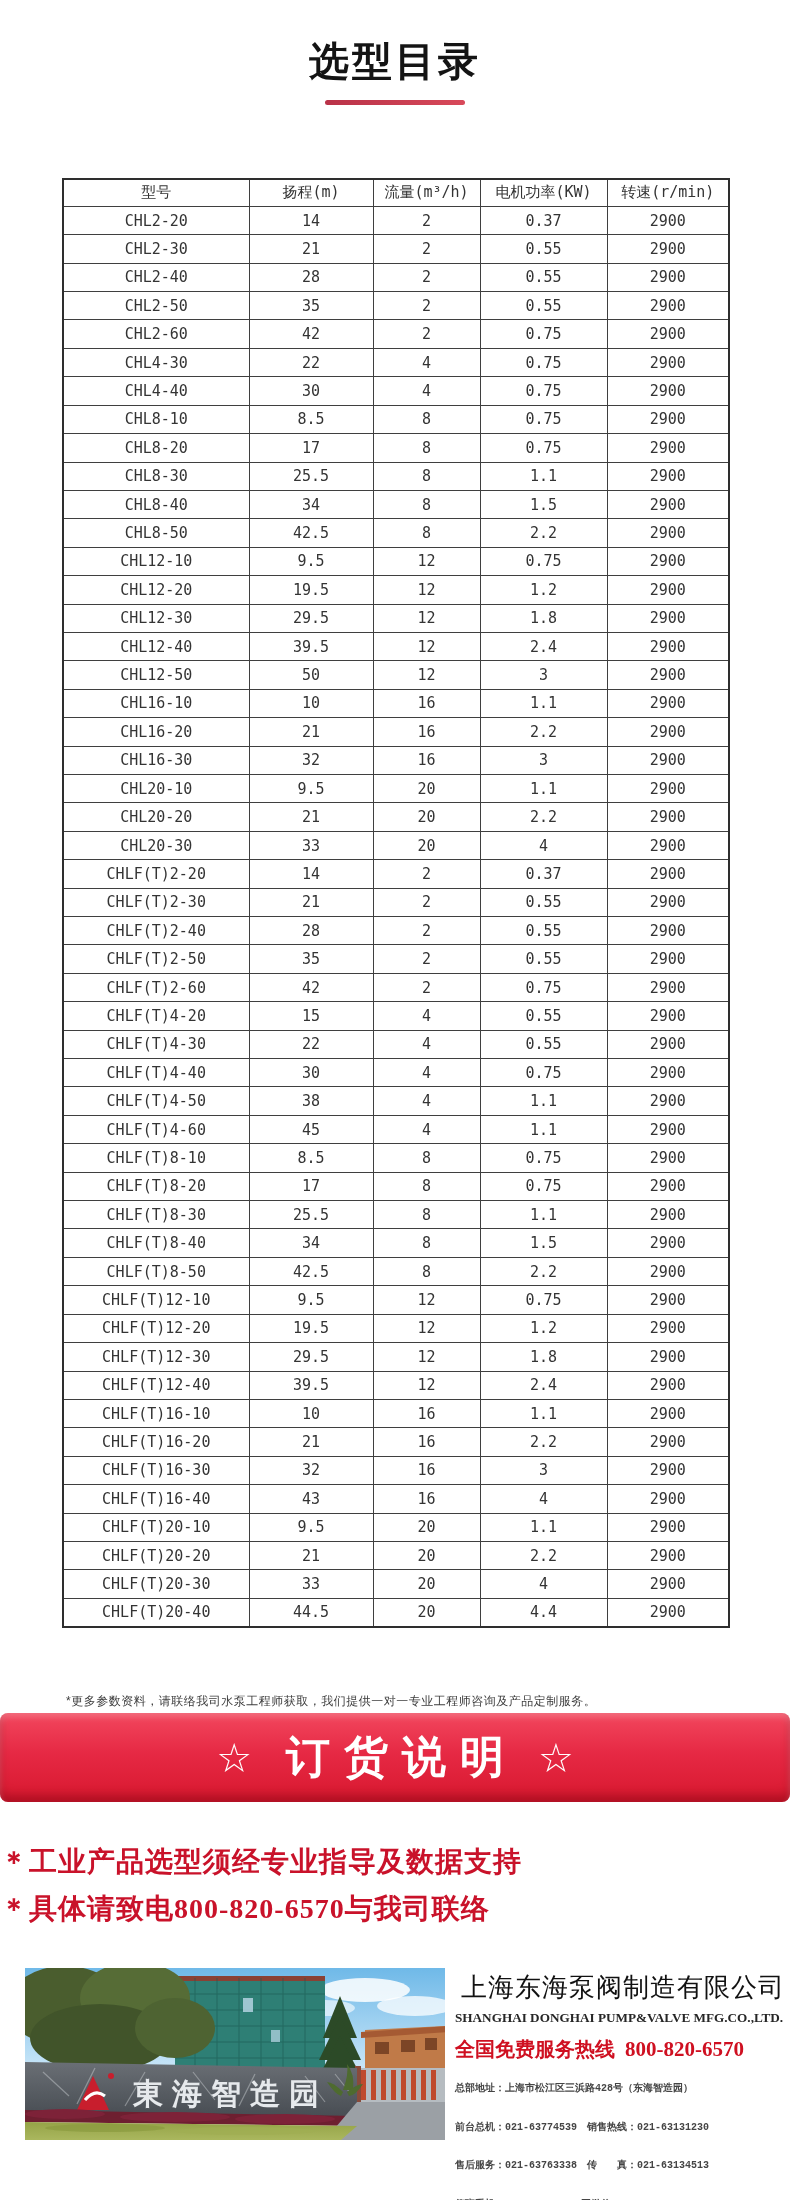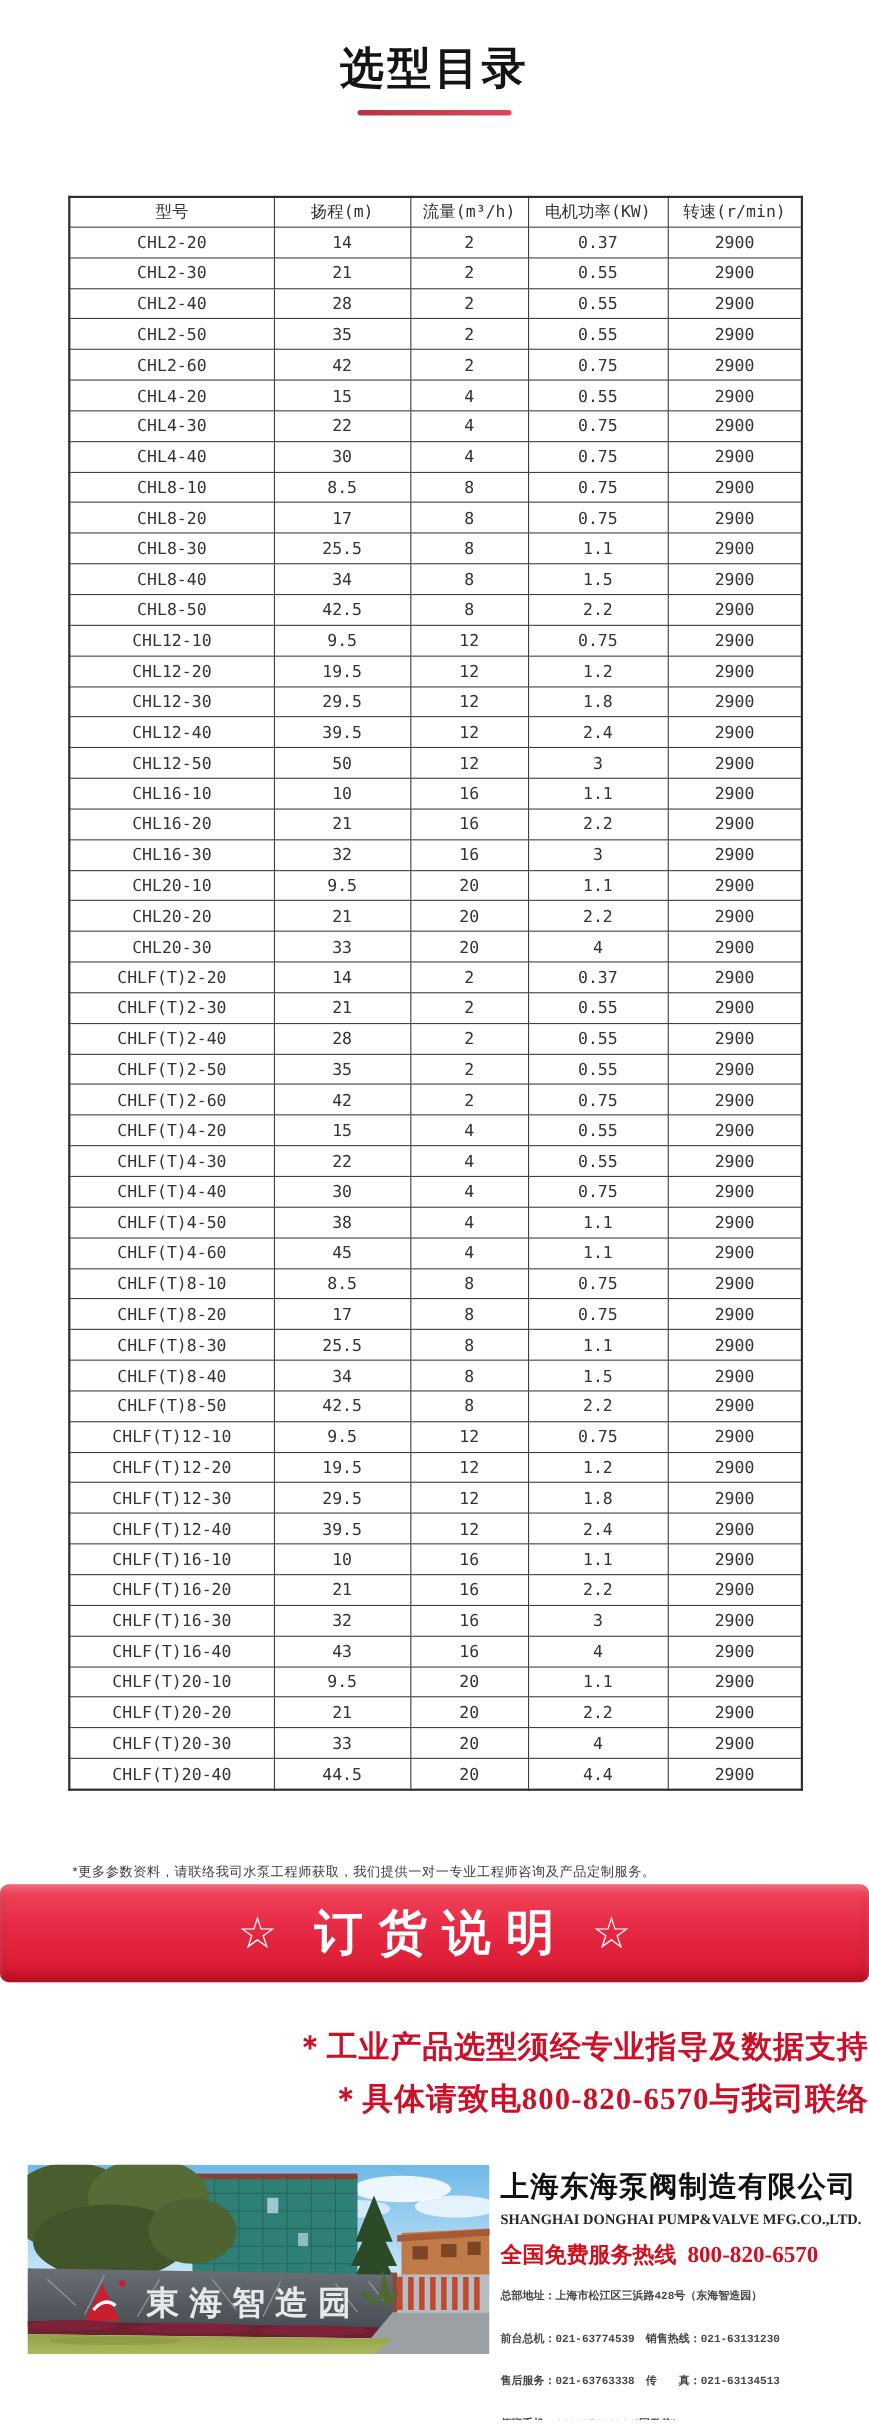--- a/index.html
+++ b/index.html
@@ -28,28 +28,28 @@
 
   
   .ribbon{position:absolute;top:1713px;left:0;width:790px;height:89px;border-radius:8px;
     background:linear-gradient(180deg,#f2475e 0%,#e62944 45%,#d8182f 100%);
     box-shadow:inset 0 4px 6px rgba(255,255,255,.22), inset 0 -7px 10px rgba(110,0,12,.38);
     display:flex;align-items:center;justify-content:center;}
   .ribbon .star{color:#ffffff;font-size:40px;margin:0 20px;line-height:1;}
   .ribbon .ribbon-title{color:#ffffff;font-size:44px;font-weight:700;letter-spacing:14px;text-indent:14px;}
 
   
-  .notice{position:absolute;top:1838px;left:0;width:790px;text-align:right;}
+  .notice{position:absolute;top:1838px;left:0;width:790px;text-align:left;}
   .notice .line{font-size:28px;font-weight:900;color:#c9122a;line-height:47px;letter-spacing:1px;
     font-family:"Liberation Serif","DejaVu Serif",serif;}
 
   
   .photo{position:absolute;top:1968px;left:25px;width:420px;height:172px;}
   .footer-info{position:absolute;top:1970px;left:455px;width:330px;}
-  .company-cn{font-size:26px;font-weight:700;color:#111111;letter-spacing:1px;white-space:nowrap;}
+  .company-cn{font-size:26px;font-weight:400;color:#111111;letter-spacing:1px;white-space:nowrap;text-align:right;}
   .company-en{margin-top:5px;font-size:13.2px;font-weight:bold;color:#262626;
     font-family:"Liberation Serif","DejaVu Serif",serif;white-space:nowrap;}
   .hotline{margin-top:10px;font-size:20px;font-weight:900;color:#cf1021;white-space:nowrap;}
   .hotline .num{margin-left:10px;font-family:"Liberation Serif","DejaVu Serif",serif;font-size:21px;}
   .contacts{margin-top:8px;}
   .contacts .contact-line{font-size:10px;font-weight:bold;color:#454545;line-height:25.5px;
     font-family:Liberation Mono, monospace;white-space:nowrap;margin-top:13px;}
 </style>
 </head>
 <body>
@@ -103,27 +103,20 @@
           <td>35</td>
           <td>2</td>
           <td>0.55</td>
           <td>2900</td>
         </tr>
         <tr>
           <td>CHL2-60</td>
           <td>42</td>
           <td>2</td>
           <td>0.75</td>
-          <td>2900</td>
-        </tr>
-        <tr>
-          <td>CHL4-20</td>
-          <td>15</td>
-          <td>4</td>
-          <td>0.55</td>
           <td>2900</td>
         </tr>
         <tr>
           <td>CHL4-30</td>
           <td>22</td>
           <td>4</td>
           <td>0.75</td>
           <td>2900</td>
         </tr>
         <tr>

